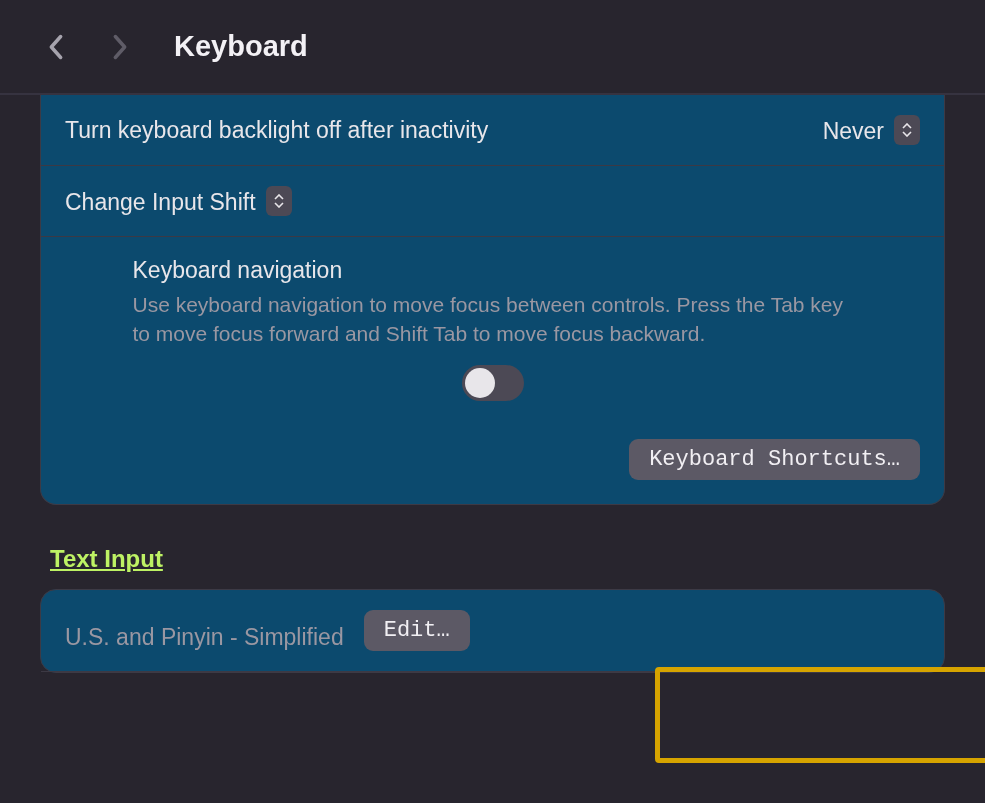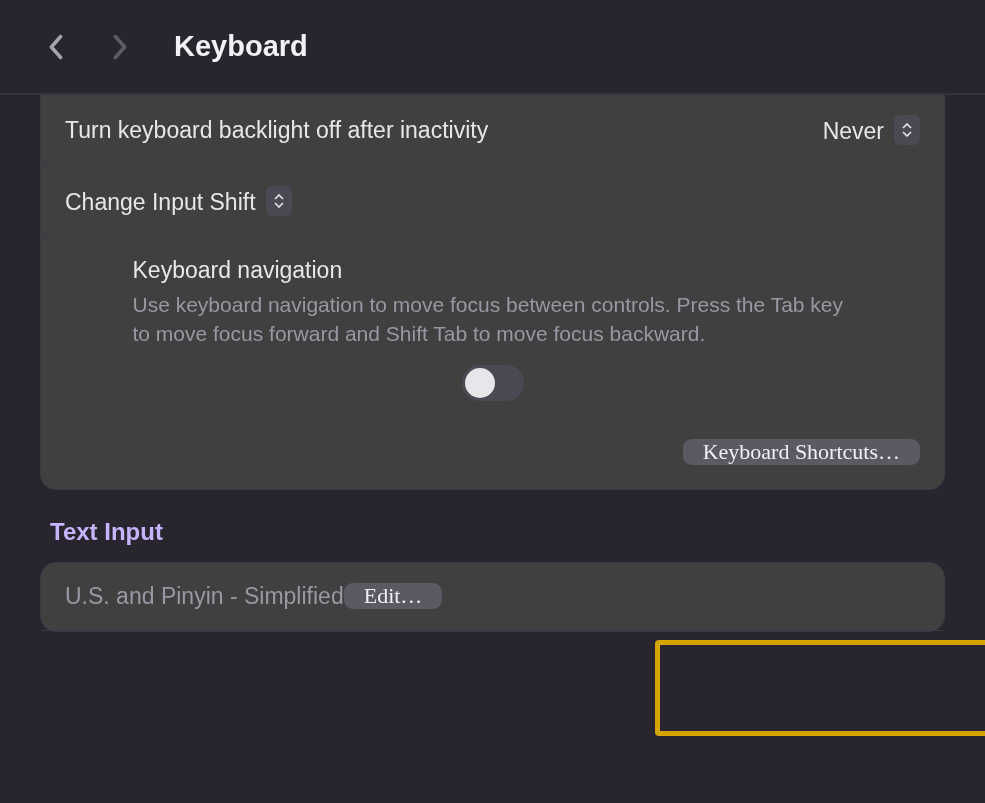--- a/index.html
+++ b/index.html
@@ -42,22 +42,22 @@
     font-weight: 700;
     color: #f3f1f5;
     margin-left: 8px;
   }
   .content {
     padding: 0 40px;
   }
   .panel {
     border: 1px solid #3d3a45;
     border-radius: 16px;
-    background: #404040;
-    margin-bottom: 28px;
+    background: #0c4a6e;
+    margin-bottom: 40px;
   }
   .row {
     display: flex;
     align-items: center;
     justify-content: space-between;
     padding: 20px 24px;
     border-bottom: 1px solid #3c3944;
     gap: 16px;
   }
   .row.noborder { border-bottom: none; flex-direction: column; }
@@ -120,45 +120,47 @@
   }
   .button-row {
     display: flex;
     justify-content: flex-end;
     padding: 18px 24px 24px 24px;
   }
   .btn {
     background: #5c5965;
     border: none;
     border-radius: 9px;
-    padding: 0 20px;
+    padding: 8px 20px;
     font-size: 22px;
     color: #f1eff3;
     cursor: pointer;
-    font-family: Liberation Serif, serif;
+    font-family: Liberation Mono, monospace;
   }
   .section-title {
     font-size: 24px;
     font-weight: 700;
-    color: #c4b5fd;
+    color: #bef264;
     margin: 18px 0 16px 10px;
+    text-decoration: underline;
   }
   .globe-icon {
     display: inline-flex;
     width: 26px;
     height: 26px;
     vertical-align: middle;
   }
   .row-value-static {
     font-size: 23px;
     color: #9a97a2;
   }
   .input-sources-row {
     display: flex;
-    align-items: center;
+    align-items: flex-end;
+    gap: 20px;
   }
   .highlight-box {
     position: absolute;
     border: 5px solid #d6a400;
     border-radius: 4px;
     pointer-events: none;
   }
   .panel-wrap {
     position: relative;
   }

